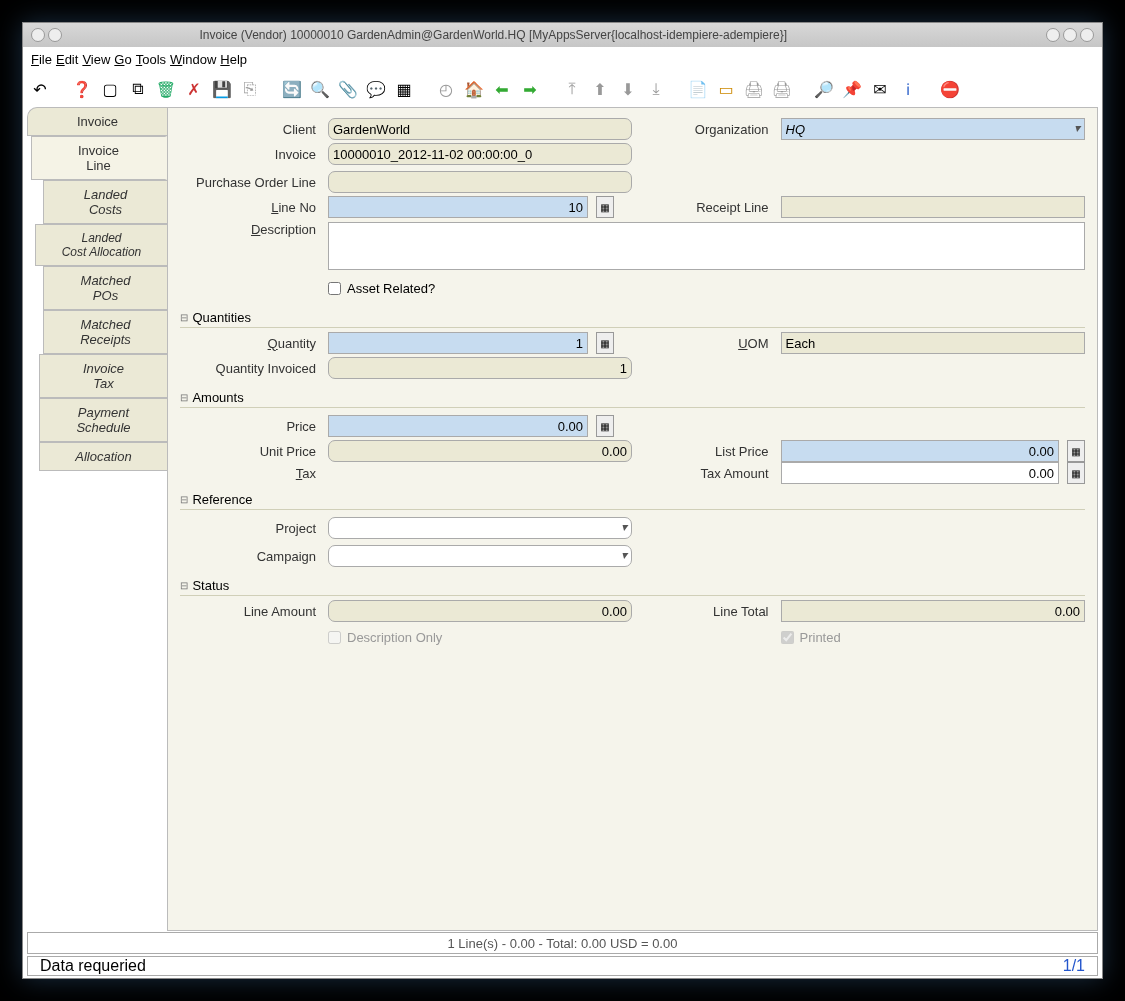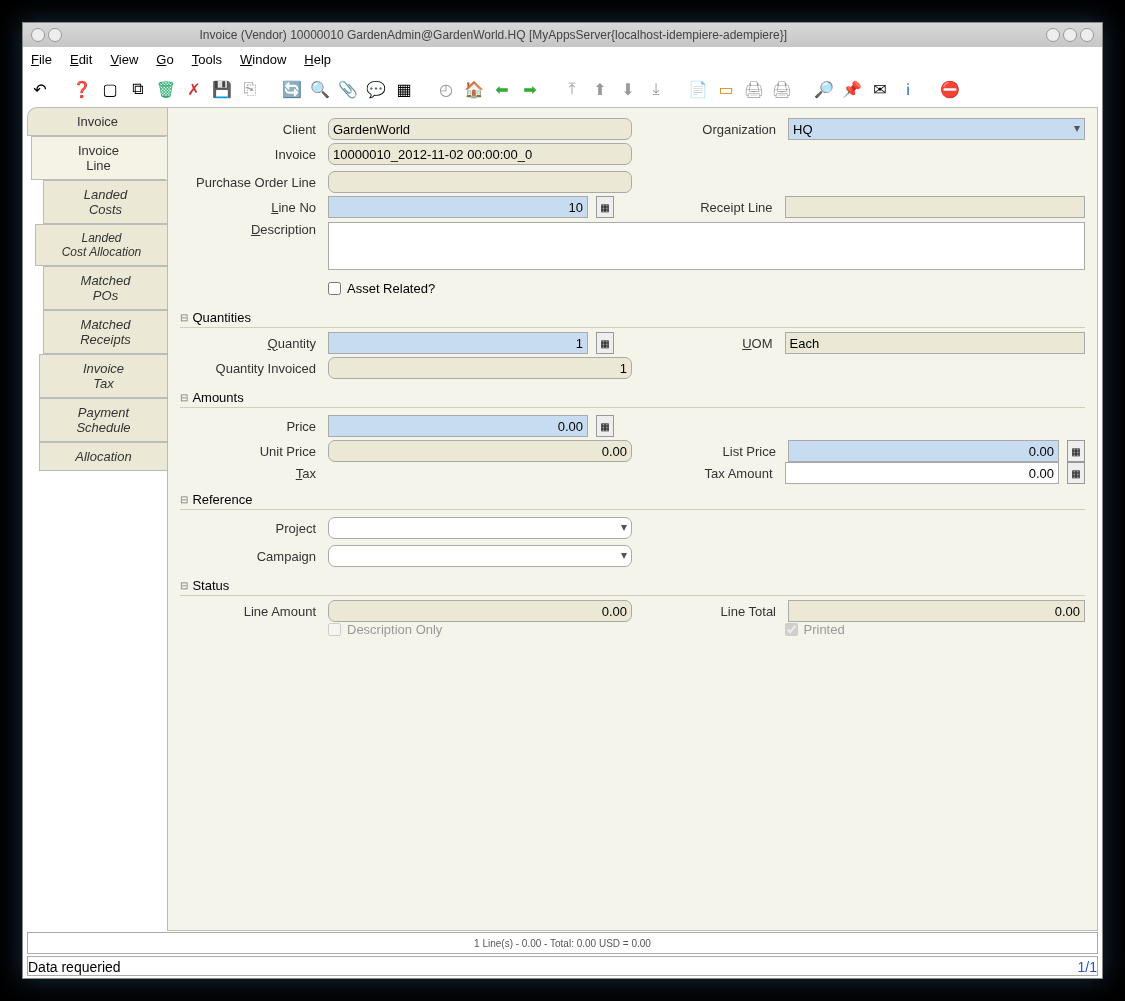--- a/index.html
+++ b/index.html
@@ -3,21 +3,21 @@
 <meta charset="utf-8">
 <style>
 * { box-sizing: border-box; margin: 0; padding: 0; font-family: "Lucida Grande", Arial, sans-serif; }
 body { background: #000; padding: 22px; }
 .window { width: 1081px; height: 957px; background: #fff; border: 1px solid #888; position: relative; box-shadow: 0 0 25px rgba(100,180,255,0.25); }
 .titlebar { height: 24px; background: linear-gradient(#d8d8d8,#c6c6c6); display: flex; align-items: center; padding: 12px 8px; font-size: 12px; color: #444; }
 .titlebar .sys-icons-l { display: flex; gap: 3px; margin-right: 8px;}
 .titlebar .sys-icons-r { display: flex; gap: 3px; margin-left: auto;}
 .titlebar .sys-icons-l span, .titlebar .sys-icons-r span { width: 14px; height: 14px; border-radius: 8px; background: #eee; border:1px solid #999; display:inline-block;}
 .titlebar .title { flex: 0 0 auto; margin: 0 auto;}
-.menubar { height: 24px; display: flex; align-items: center; padding: 0 8px; gap: 18px; font-size: 13px; }
+.menubar { height: 24px; display: flex; align-items: center; padding: 0 8px; gap: 4px; font-size: 13px; }
 .menubar span { cursor: default; }
 .menubar .ul { text-decoration: underline; }
 .toolbar { height: 36px; background:#fff; display: flex; align-items: center; padding: 0 6px; gap: 6px; }
 .toolbar .tb { width: 22px; height: 22px; display:flex; align-items:center; justify-content:center; font-size:16px;}
 .toolbar .sep { width: 8px; }
 .content { position:absolute; top:84px; bottom:47px; left:4px; right:4px; background:#fff;}
 .tabs { position:absolute; left:0; top:0; width:140px; height:100%; }
 .tab { background:#ebe9d6; border:1px solid #bbb; border-right:none; font-size:13px; text-align:center; padding:6px 4px; font-style:italic; color:#333; margin-left:8px; cursor:default;}
 .tab.t1 { margin-left:0; font-style:normal;}
 .tab.t2 { margin-left:4px; font-style:normal;}
@@ -26,32 +26,32 @@
 .formarea { position:absolute; left:140px; right:0; top:0; bottom:0; background:#f5f4eb; border:1px solid #bbb; padding:10px 12px; overflow:auto;}
 .row { display:flex; align-items:center; height:28px; gap:8px;}
 .lbl { width:140px; text-align:right; font-size:13px; color:#333; padding-right:4px;}
 .lbl .u { text-decoration: underline; }
 .fld { height:22px; border:1px solid #aaa; font-size:13px; padding:0 4px; display:flex; align-items:center;}
 .fld.ro { background:#ebe9d5;}
 .fld.rw { background:#fff;}
 .fld.hl { background:#c7dcf0;}
 .fld.num { justify-content:flex-end;}
 .wsm { width:304px;border-radius:7px;}
-.col2 { display:flex; gap:8px;}
+.col2 { display:flex; }
 .col2 .half { display:flex; align-items:center; gap:8px; width:50%;}
 .col2 .half .lbl { width:140px; }
 .picker { width:18px; height:22px; border:1px solid #999; background:#eee; display:flex; align-items:center; justify-content:center; font-size:10px;}
-.dd { position:relative;}
+.dd { position:relative;font-style:italic;}
 .dd::after { content:"▾"; position:absolute; right:4px; top:2px; font-size:12px; color:#555;}
 .section-hdr { margin-top:8px; margin-bottom:4px; font-size:13px; display:flex; align-items:center; gap:4px; border-bottom:1px solid #d0cfb8; padding-bottom:2px;}
 .section-hdr::before { content:"⊟"; font-size:10px; color:#777; }
 .ck { display:flex; align-items:center; gap:6px; font-size:13px;}
 .ck.dis { color:#999;}
-.statusbar { position:absolute; bottom:24px; left:4px; right:4px; height:22px; border:1px solid #aaa; font-size:10px; display:flex; align-items:center; justify-content:center; color:#555;}
-.footer { position:absolute; bottom:2px; left:4px; right:4px; height:20px; border:1px solid #aaa; font-size:14px; display:flex; align-items:flex-end; padding:0 0;}
+.statusbar { position:absolute; bottom:24px; left:4px; right:4px; height:22px; border:1px solid #aaa; font-size:13px; display:flex; align-items:center; justify-content:center; color:#555;}
+.footer { position:absolute; bottom:2px; left:4px; right:4px; height:20px; border:1px solid #aaa; font-size:16px; display:flex; align-items:flex-end; padding:0 12px;}
 .footer .page { margin-left:auto; color:#2255cc;}
 .desc-fld { height:48px !important; align-items:flex-start; padding-top:4px;}
 input[type=checkbox]{ margin:0;}
 </style>
 </head>
 <body>
 
 <div class="window">
 
   <div class="titlebar">
@@ -256,21 +256,21 @@
         <div class="half">
           <div class="lbl">Line Amount</div>
           <div class="fld ro num wsm">0.00</div>
         </div>
         <div class="half">
           <div class="lbl">Line Total</div>
           <div class="fld ro num" style="flex:1">0.00</div>
         </div>
       </div>
 
-      <div class="col2" style="margin-top:0">
+      <div class="col2" style="margin-top:8px">
         <div class="half">
           <div class="lbl"></div>
           <div class="ck dis">
               <input type="checkbox" disabled="" style="">
               <span>Description Only</span>
             </div>
         </div>
         <div class="half">
           <div class="lbl"></div>
           <div class="ck dis">

